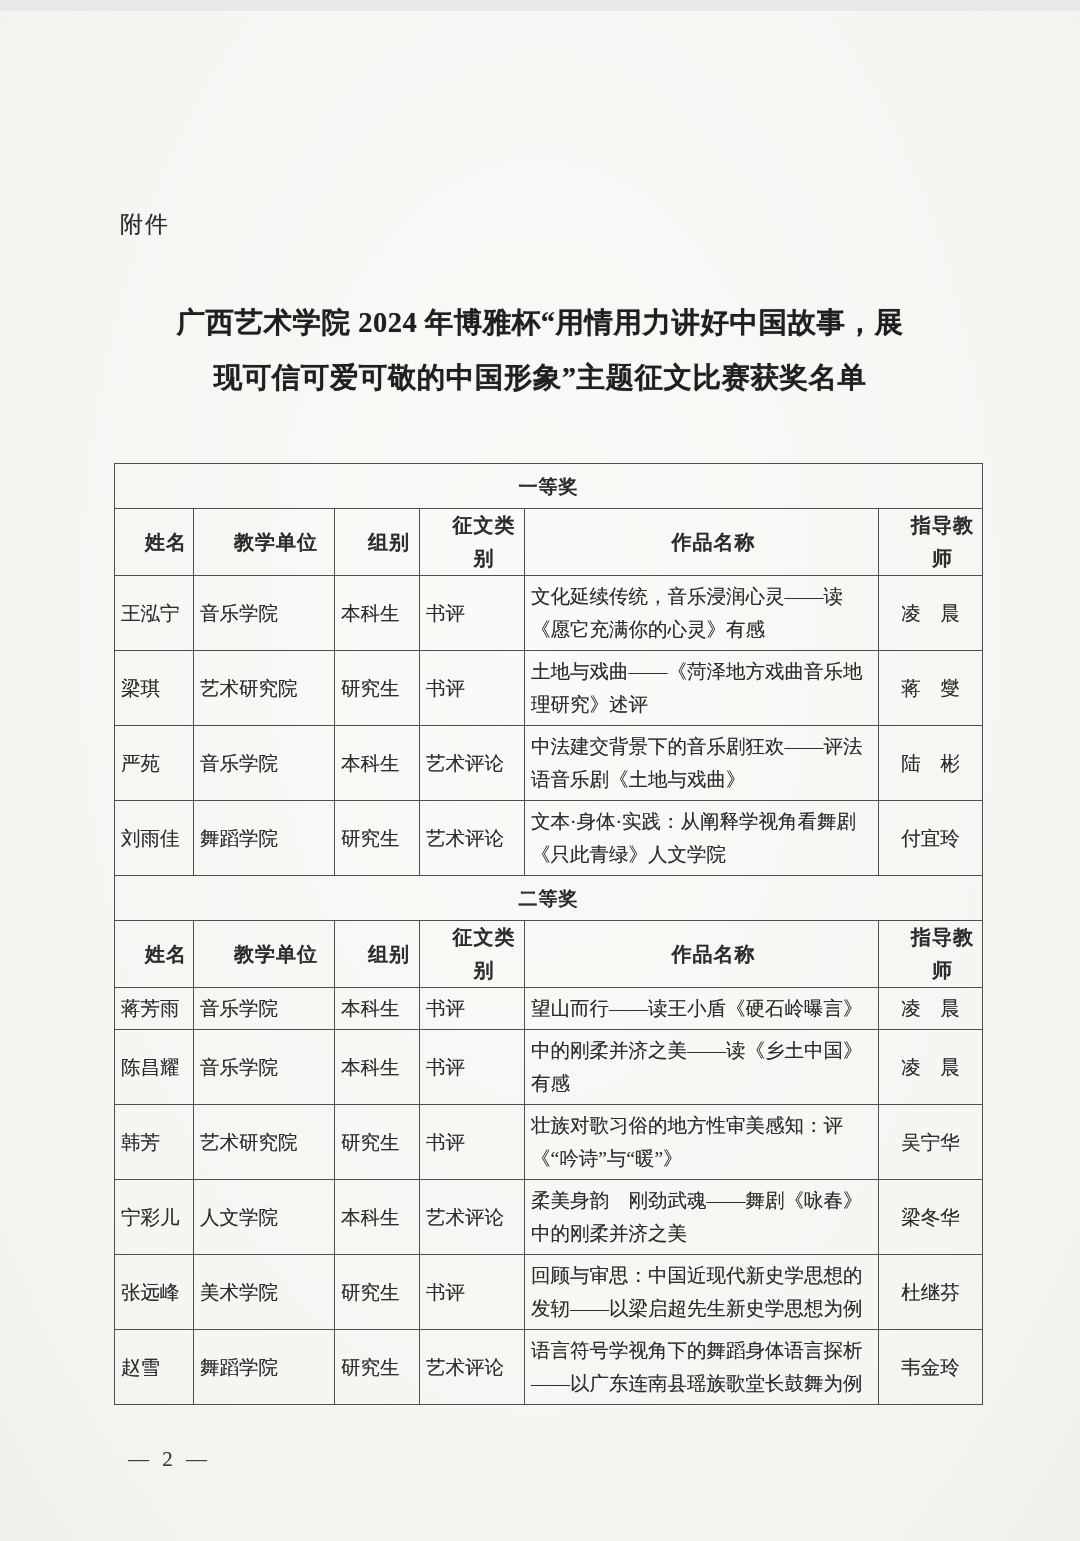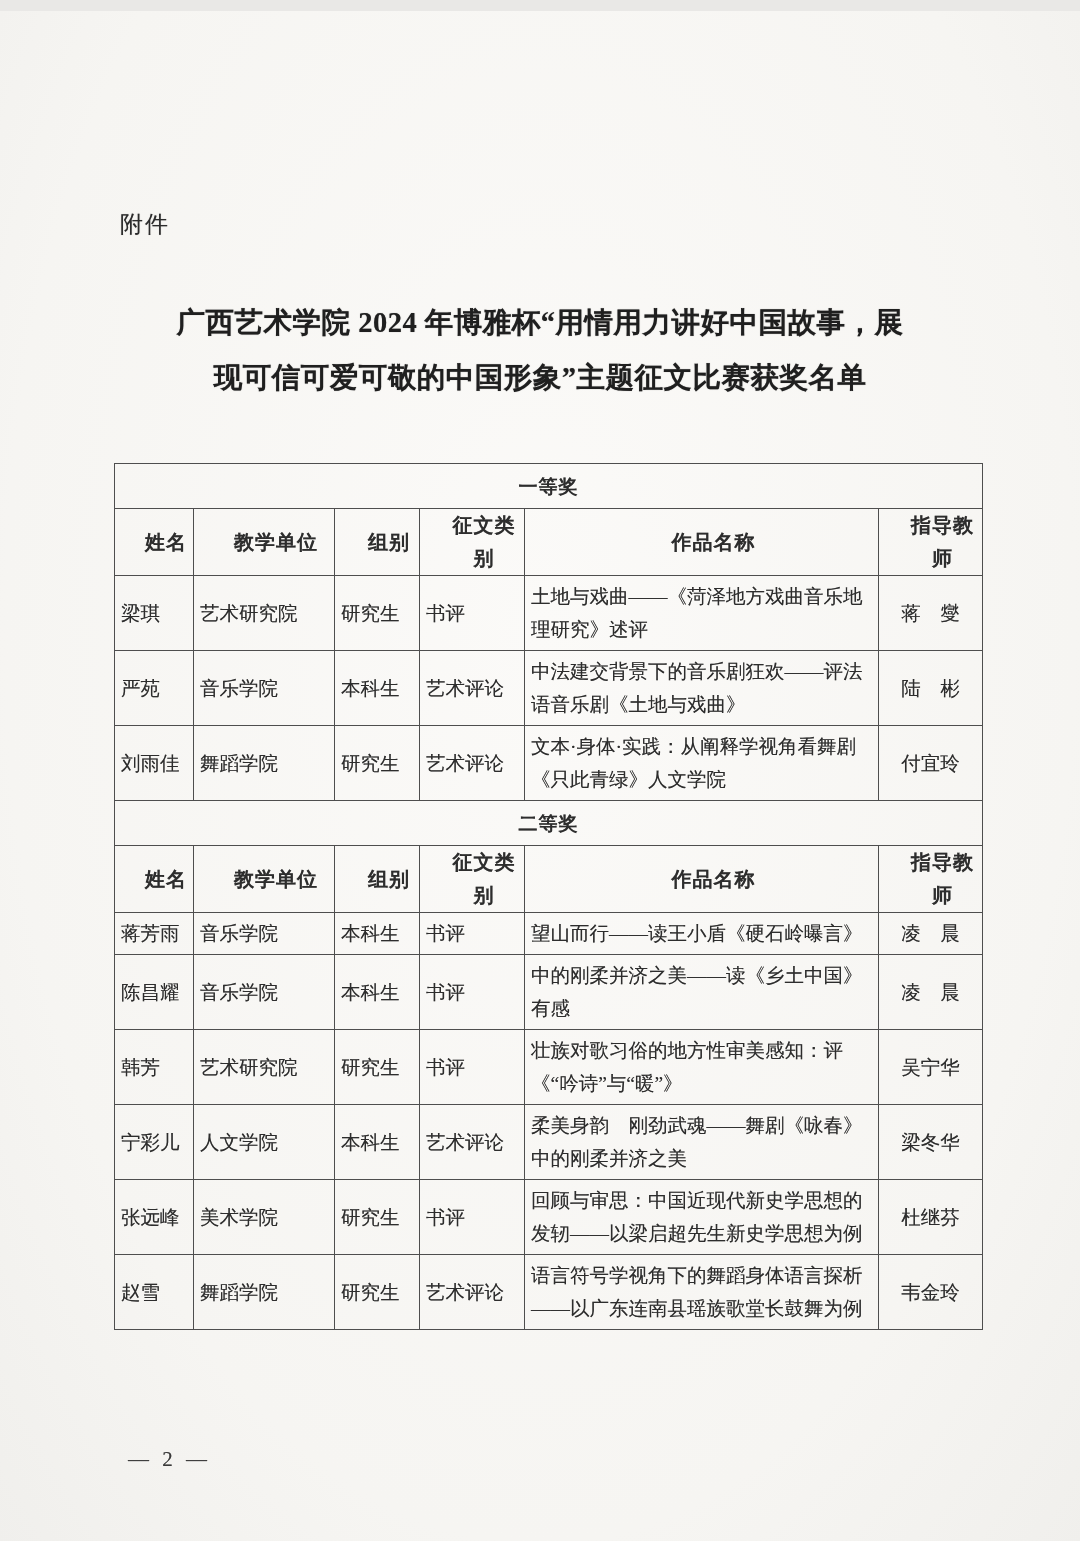--- a/index.html
+++ b/index.html
@@ -112,20 +112,28 @@
         </tr>
         <tr class="head-row">
           <th>姓名</th>
           <th>教学单位</th>
           <th>组别</th>
           <th>征文类别</th>
           <th>作品名称</th>
           <th>指导教师</th>
         </tr>
         <tr class="data-row">
+          <td class="c-name">王泓宁</td>
+          <td class="c-unit">音乐学院</td>
+          <td class="c-group">本科生</td>
+          <td class="c-category">书评</td>
+          <td class="c-work">文化延续传统，音乐浸润心灵——读《愿它充满你的心灵》有感</td>
+          <td class="c-teacher">凌　晨</td>
+        </tr>
+        <tr class="data-row">
           <td class="c-name">梁琪</td>
           <td class="c-unit">艺术研究院</td>
           <td class="c-group">研究生</td>
           <td class="c-category">书评</td>
           <td class="c-work">土地与戏曲——《菏泽地方戏曲音乐地理研究》述评</td>
           <td class="c-teacher">蒋　燮</td>
         </tr>
         <tr class="data-row">
           <td class="c-name">严苑</td>
           <td class="c-unit">音乐学院</td>

